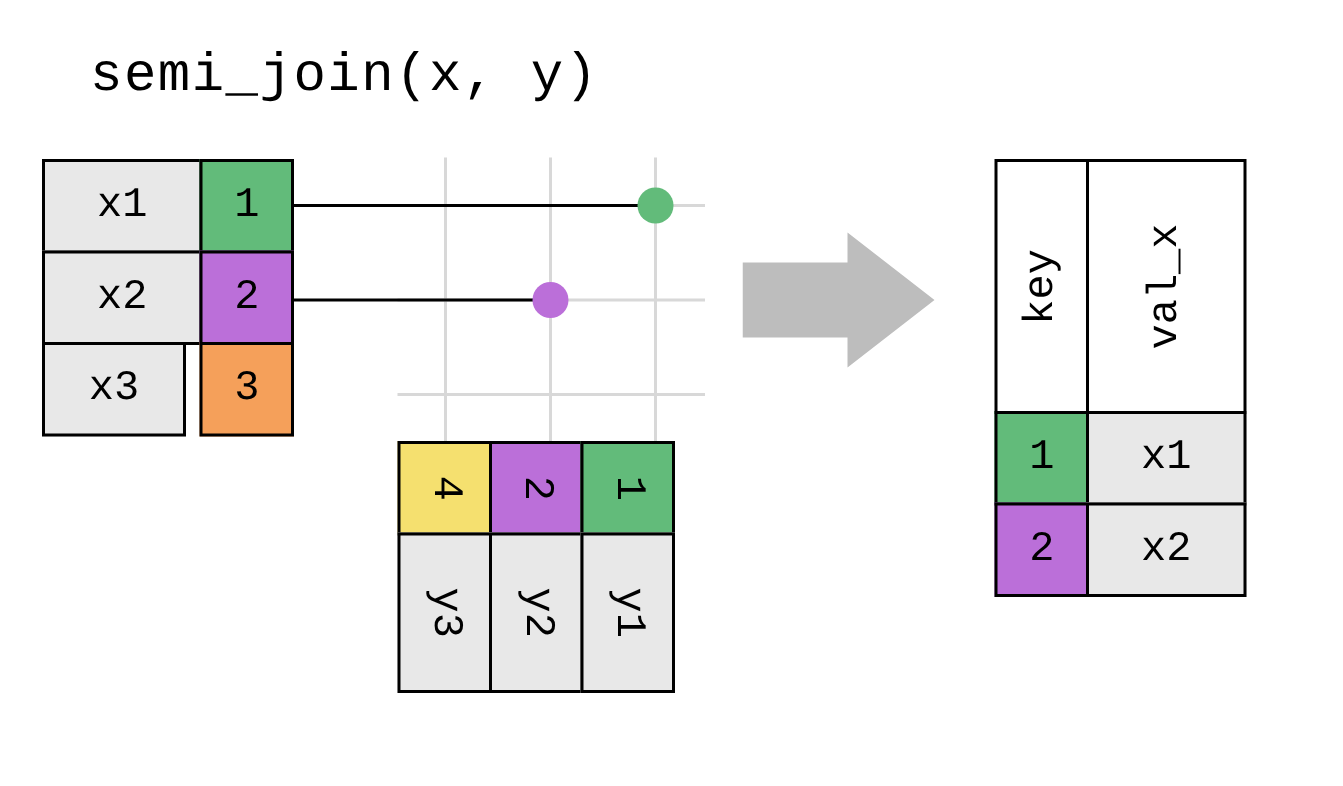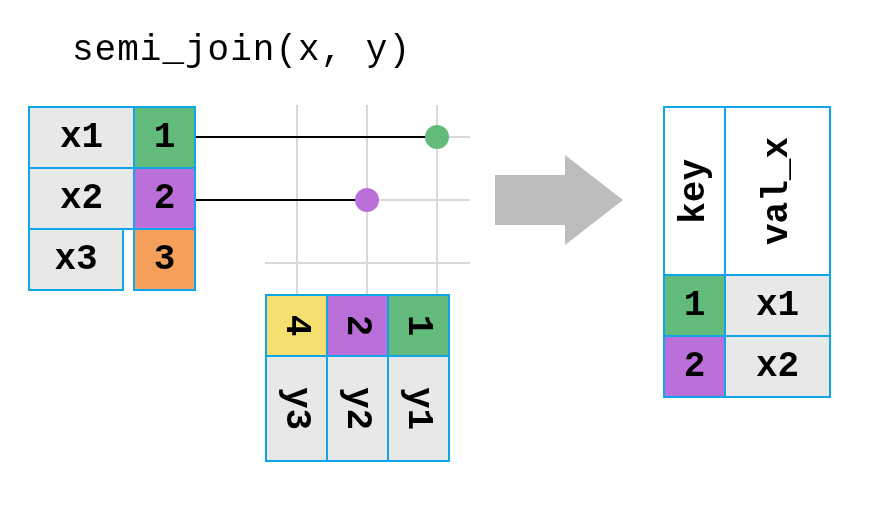--- a/index.html
+++ b/index.html
@@ -11,30 +11,29 @@
     height: 524px;
     position: relative;
   }
   .title {
     position: absolute;
     top: 30px;
     left: 60px;
     font-size: 36px;
     font-weight: 500;
     letter-spacing: 1px;
-    margin-left: 12px;
   }
   .cell {
     box-sizing: border-box;
-    border: 2px solid #0ea5e9;
+    border: 2px solid #000000;
     display: flex;
     align-items: center;
     justify-content: center;
-    font-size: 36px;
-    font-weight: 700;
+    font-size: 28px;
+    font-weight: 400;
     position: absolute;
   }
   .cell-gray { background: #e8e8e8; }
   .cell-green { background: #62bb7a; }
   .cell-purple { background: #bb6fd9; }
   .cell-orange { background: #f5a05a; }
   .cell-yellow { background: #f5e06f; }
   .cell-white { background: #fff; }
   .rotated {
     writing-mode: vertical-rl;

